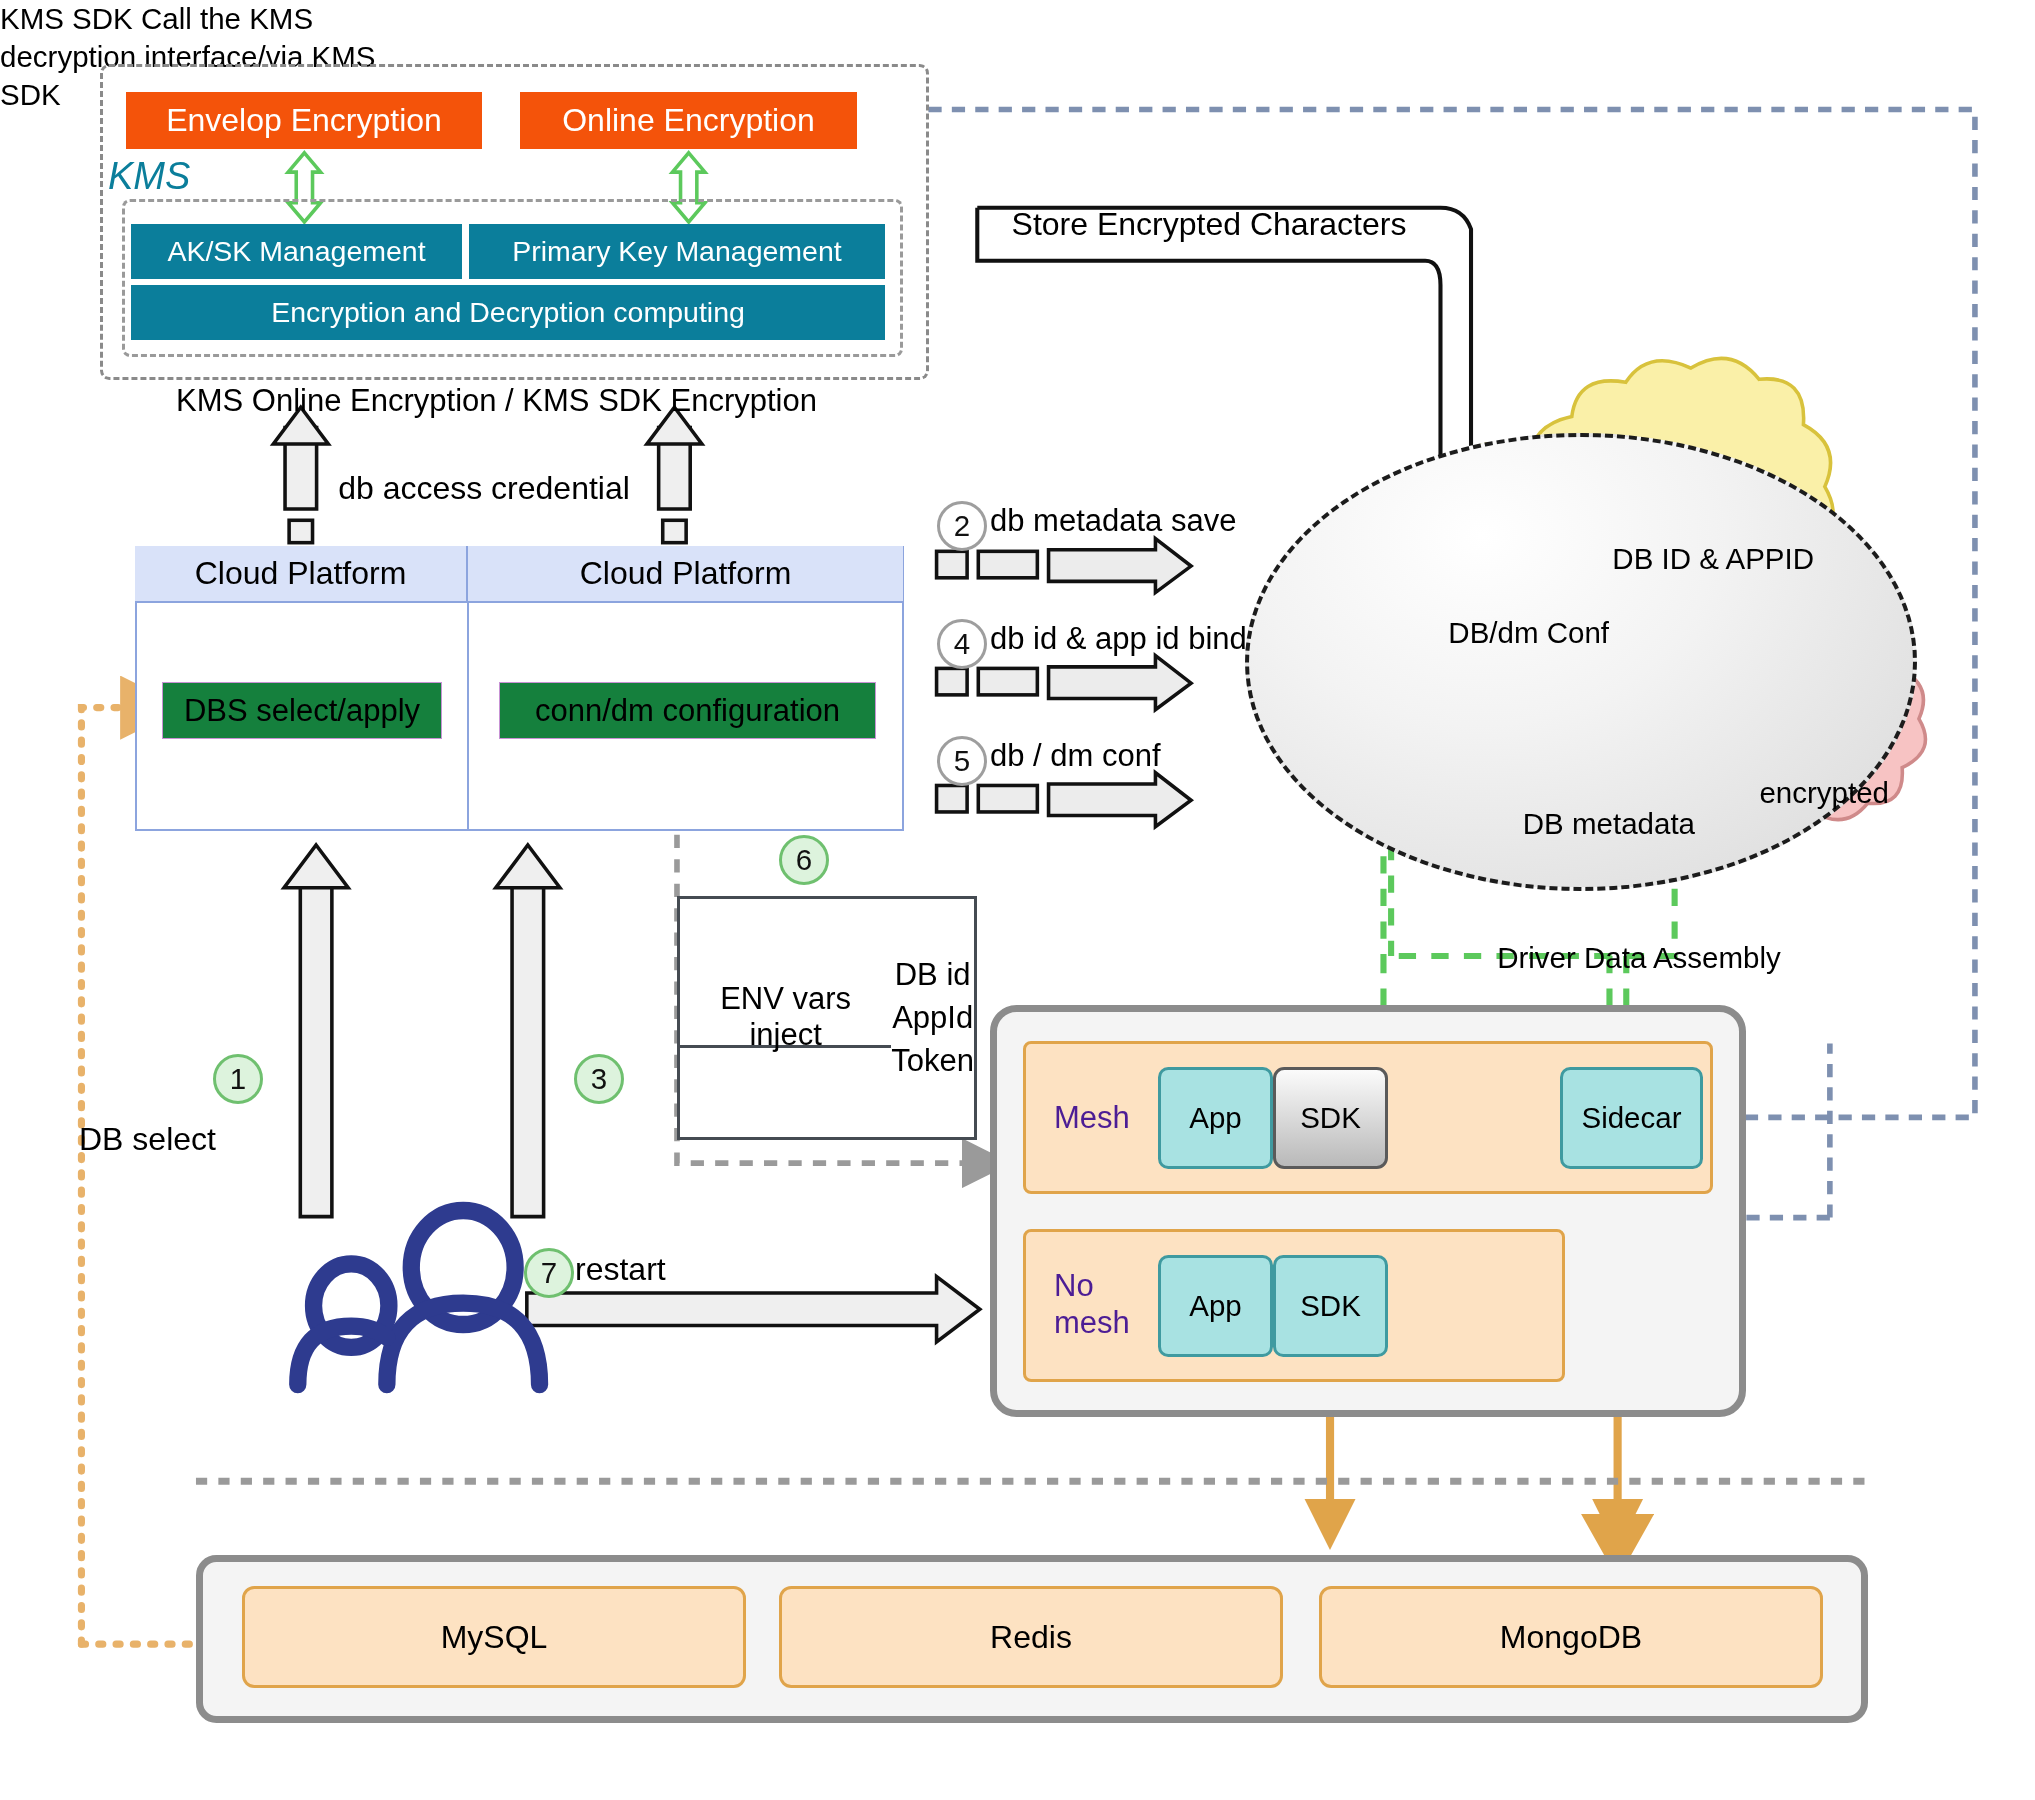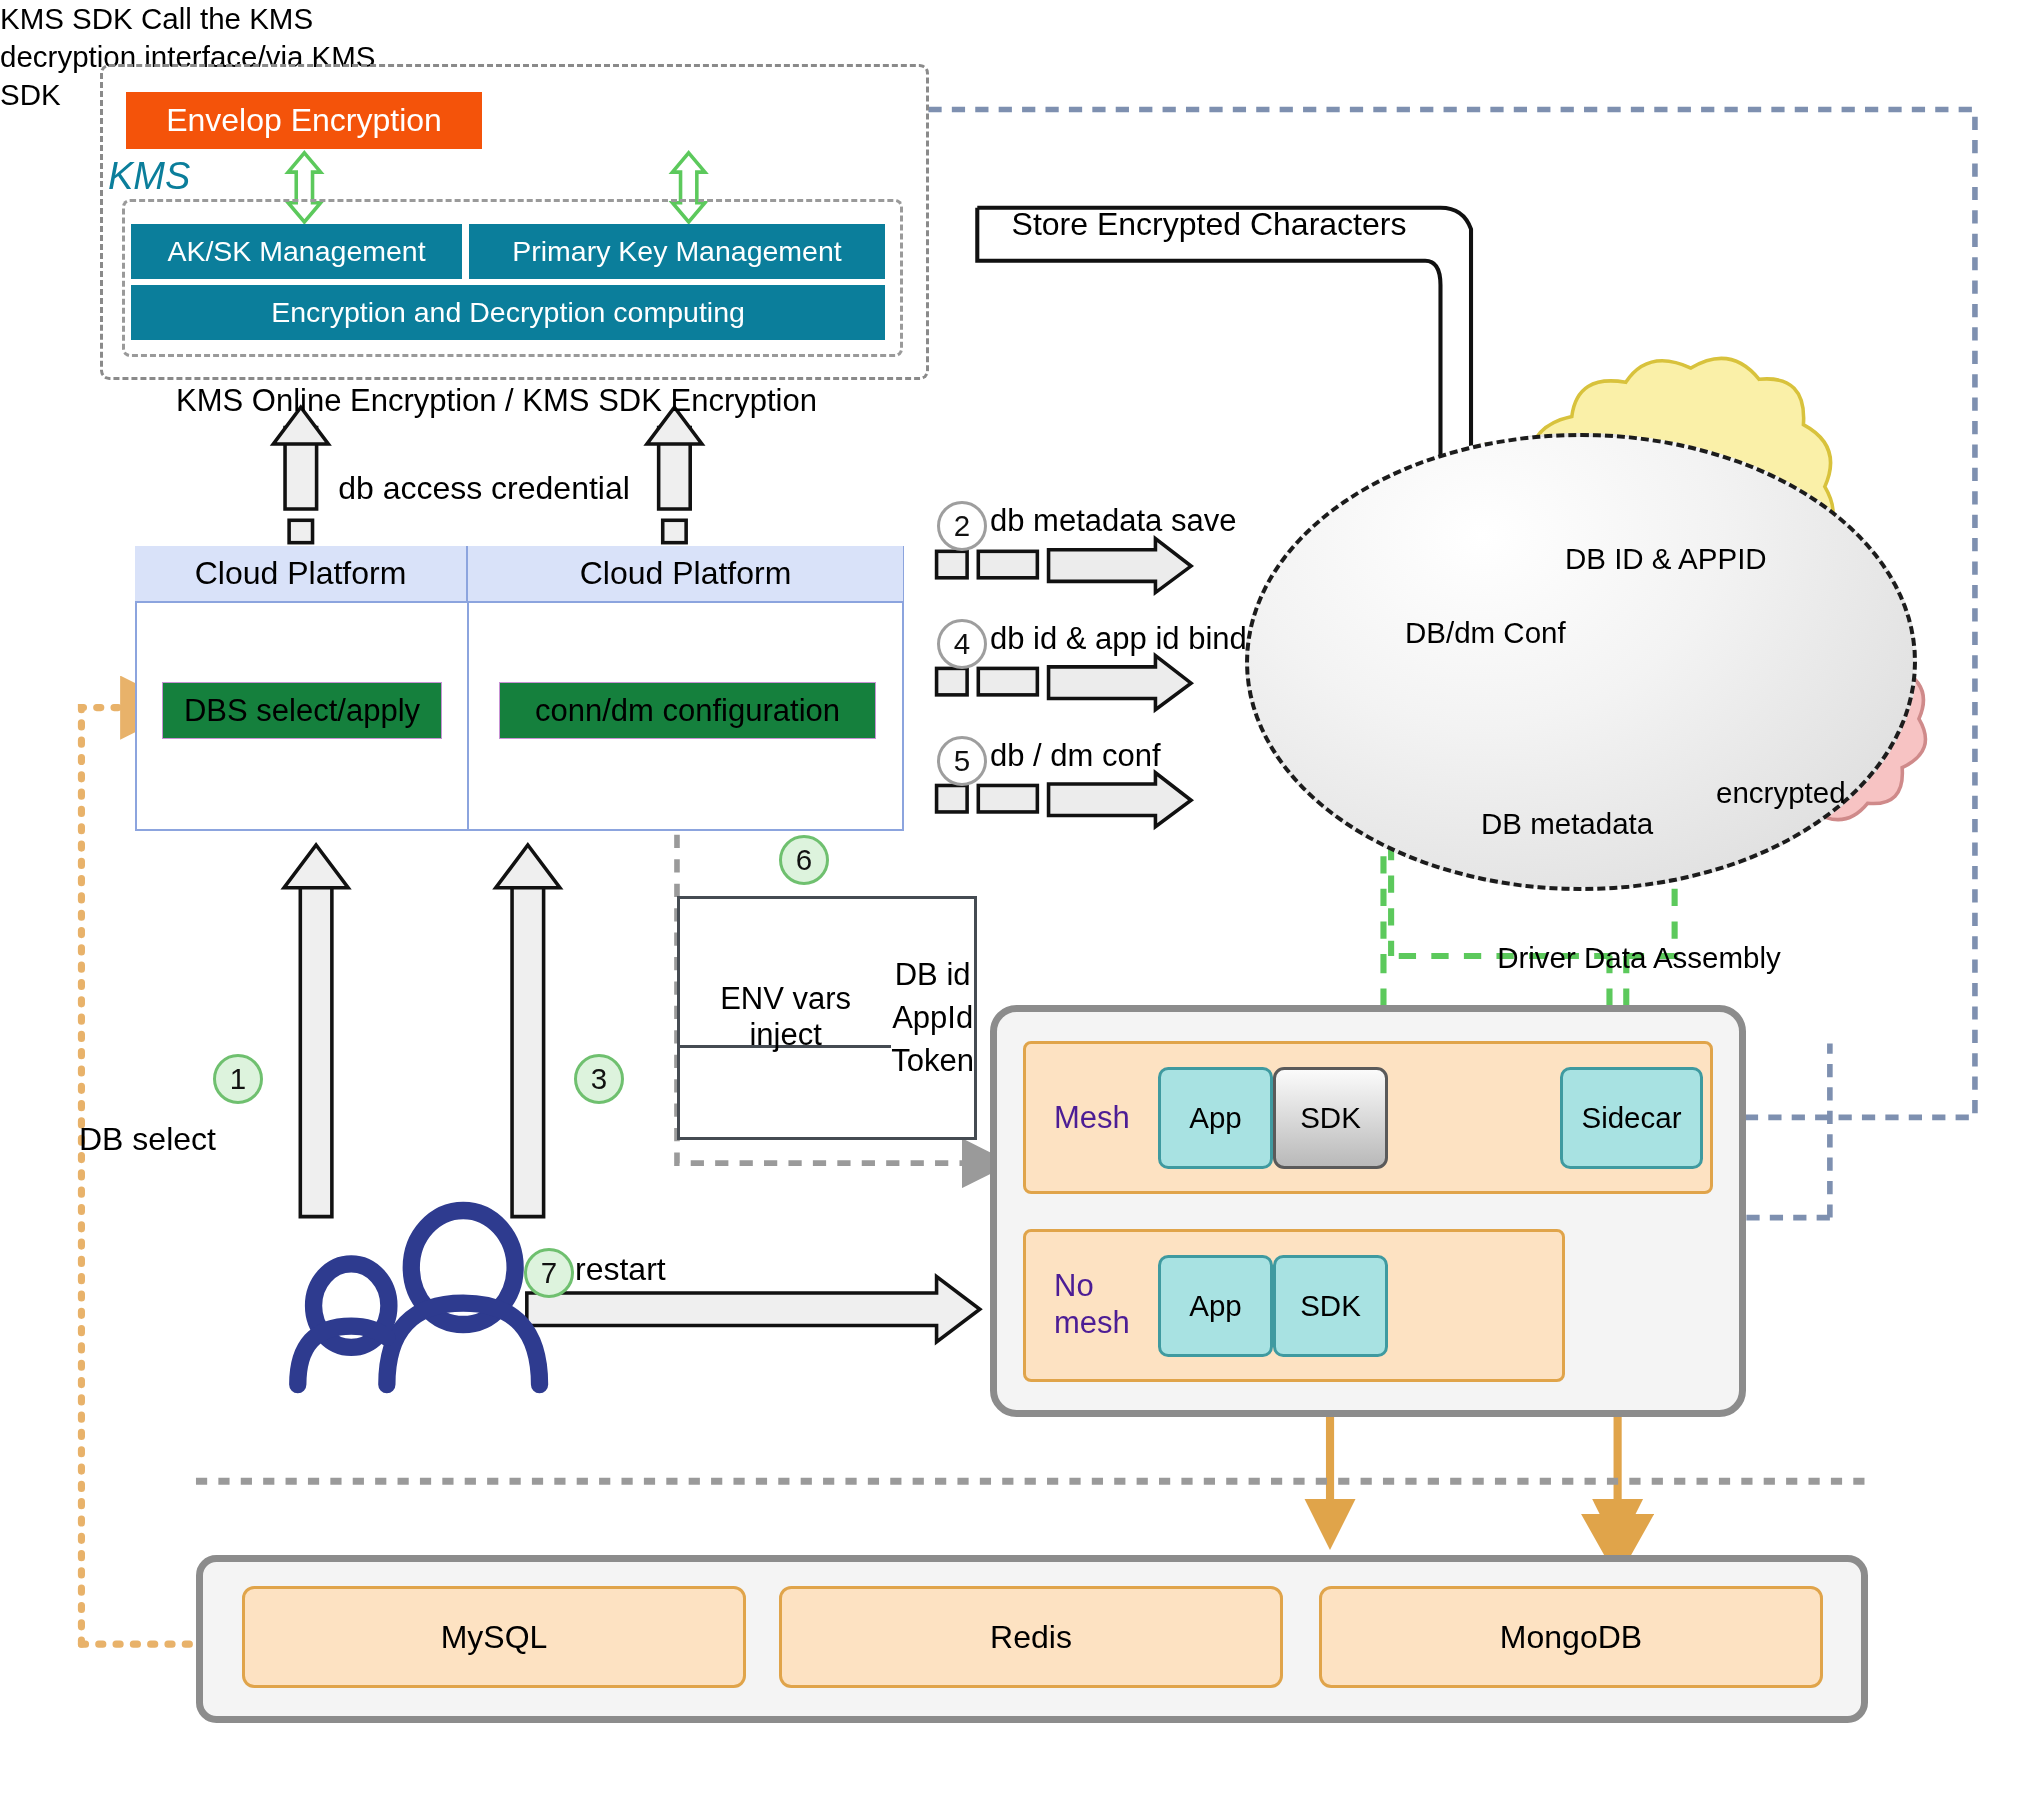--- a/index.html
+++ b/index.html
@@ -36,21 +36,21 @@
 
   
   .step-lbl{font-size:31px;color:#000;justify-content:flex-start;height:39px;}
   #s2-lbl{left:937px;top:509px;width:356px;}
   #s4-lbl{left:937px;top:626px;width:387px;}
   #s5-lbl{left:937px;top:743px;width:326px;text-align:center;}
 
   
   #ellipse{left:1245px;top:433px;width:672px;height:458px;border:4.1px dashed #1c1c1c;border-radius:50%;
            background:radial-gradient(ellipse at 35% 22%, #ffffff 0%, #f3f3f3 38%, #d8d8d8 100%);}
-  .cloud-lbl{position:absolute;font-size:29.5px;color:#000;text-align:left;z-index:6;}
+  .cloud-lbl{position:absolute;font-size:29.5px;color:#000;text-align:right;z-index:6;}
 
   
   #sec-lbl{left:985px;top:204px;width:448px;height:40px;font-size:32px;color:#000;}
 
   
   #kmssdk-note{left:1604px;top:224px;width:402px;height:132px;font-size:29.5px;color:#000;
                display:block;text-align:left;line-height:1.28;}
 
   
   #env-box{left:677px;top:896px;width:300px;height:244px;border:3.6px solid #454b52;background:#fff;flex-direction:row;}
@@ -257,20 +257,21 @@
       <ellipse cx="910" cy="2490" rx="102" ry="112"></ellipse>
       <path d="M760,2720 q0,-160 150,-160 q150,0 150,160"></path>
       <ellipse cx="690" cy="2565" rx="74" ry="82"></ellipse>
       <path d="M585,2720 q0,-115 105,-115 q42,0 70,22"></path>
     </g>
   </svg>
 
   <div class="node" id="kms-outer"></div>
   <div class="node" id="kms-label">KMS</div>
   <div class="node kms-orange" id="env-enc">Envelop Encryption</div>
+  <div class="node kms-orange" id="onl-enc">Online Encryption</div>
   <div class="node" id="kms-inner"></div>
   <div class="node kms-teal" id="aksk">AK/SK Management</div>
   <div class="node kms-teal" id="pkm">Primary Key Management</div>
   <div class="node kms-teal" id="edc">Encryption and Decryption computing</div>
   <div class="node" id="kms-caption">KMS Online Encryption / KMS SDK Encryption</div>
 
   <div class="node" id="dac-label">db access credential</div>
 
   <div class="node" id="cp-table"></div>
   <div class="node cp-head" id="cp-head-l">Cloud Platform</div>

